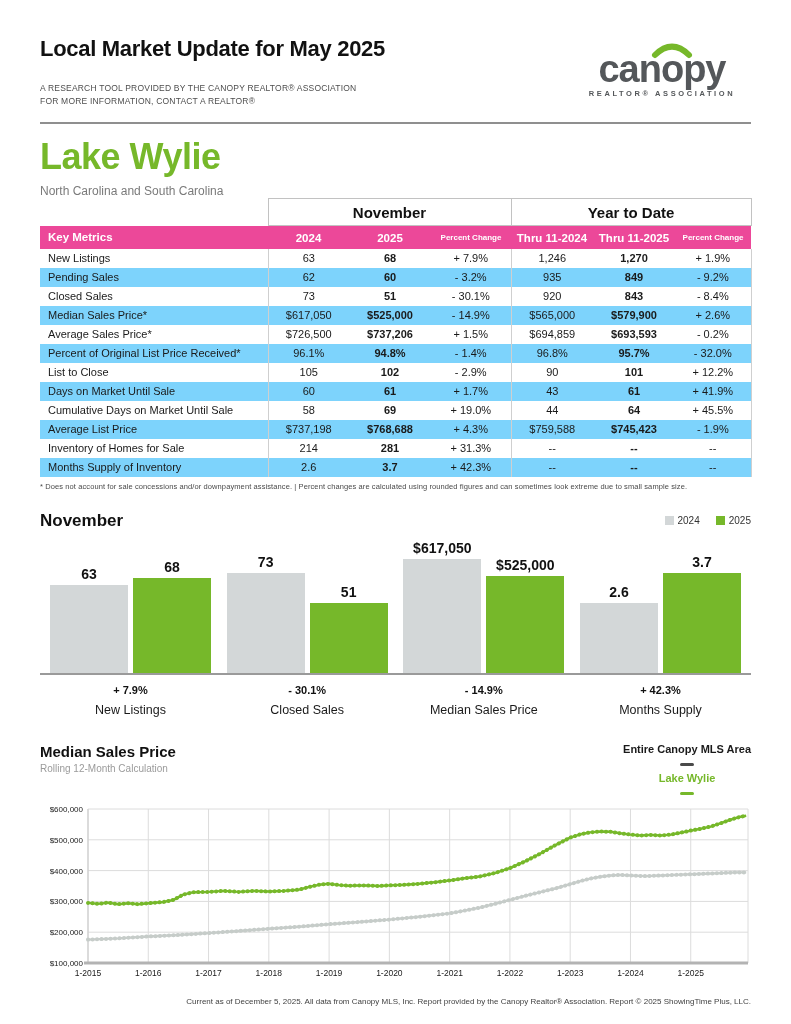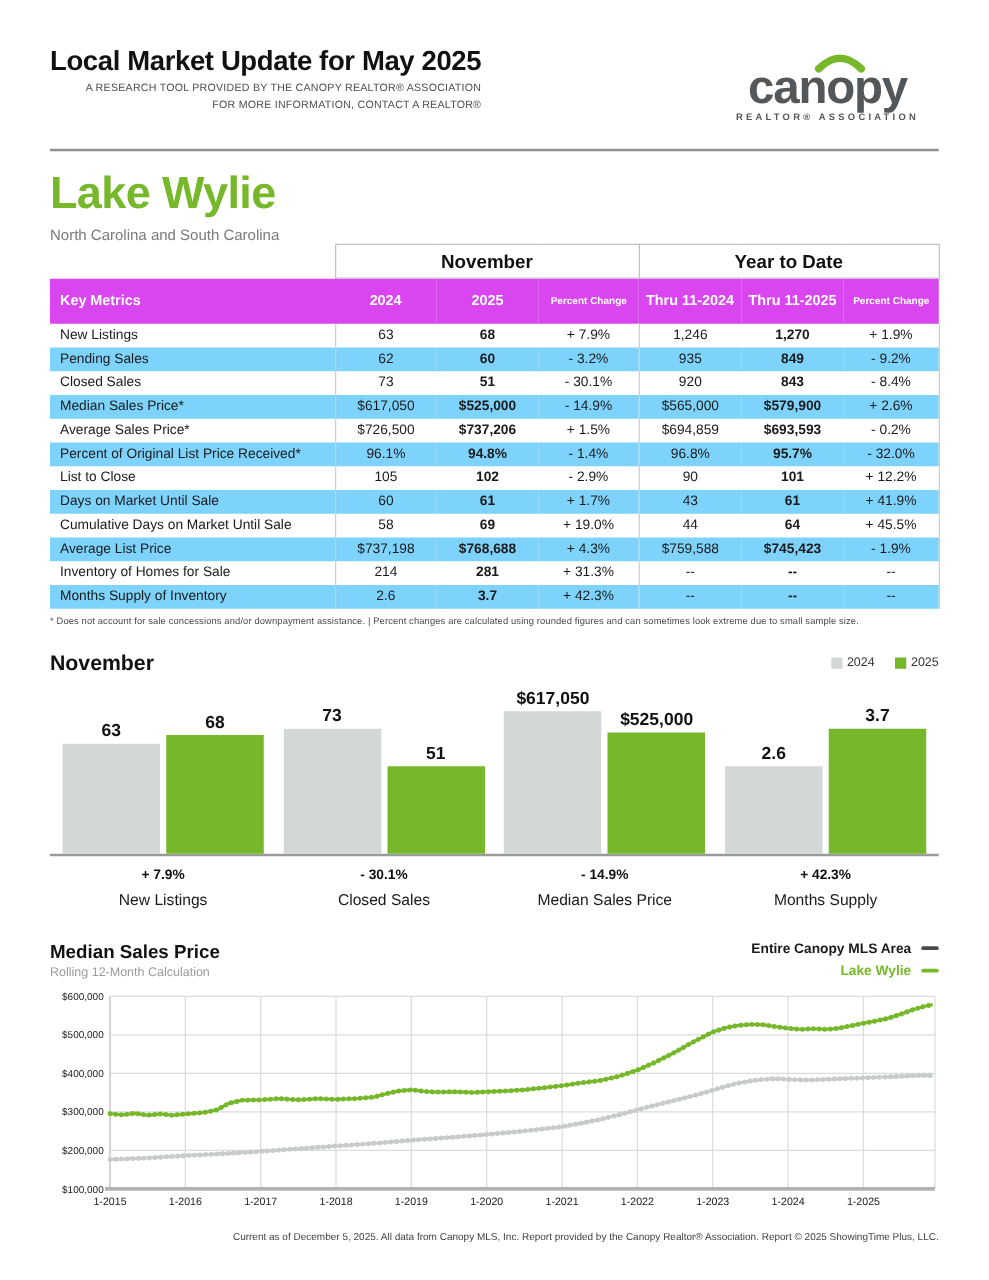--- a/index.html
+++ b/index.html
@@ -7,36 +7,36 @@
   body {
     width: 791px; height: 1024px; overflow: hidden;
     font-family: "Liberation Sans", "DejaVu Sans", sans-serif;
     color: #1a1a1a; position: relative;
   }
   .page { padding: 0 40px; }
 
   
   .header { display: flex; justify-content: space-between; align-items: flex-start; padding-top: 36px; }
   .report-title { font-size: 22px; font-weight: bold; letter-spacing: -0.3px; color: #111; }
-  .report-subtitle { margin-top: 2px; font-size: 8.5px; line-height: 1.55; color: #4d4d4d; letter-spacing: 0.2px; text-align: right; }
+  .report-subtitle { margin-top: 20px; font-size: 8.5px; line-height: 1.55; color: #4d4d4d; letter-spacing: 0.2px; }
   .logo-box { margin-top: 2px; }
   .rule { border: none; border-top: 2px solid #8f8f8f; margin-top: 14px; }
 
   
   .area-name { font-size: 36px; font-weight: bold; color: #76B82A; letter-spacing: -0.5px; margin-top: 12px; }
   .area-region { font-size: 12px; color: #7a7a7a; margin-top: 6px; margin-bottom: 0; }
 
   
   table.metrics { width: 711px; border-collapse: collapse; table-layout: fixed; }
   col.c-metric { width: 228px; }
   col.c-n1 { width: 81px; } col.c-n2 { width: 82px; } col.c-n3 { width: 80px; }
   col.c-y1 { width: 82px; } col.c-y2 { width: 82px; } col.c-y3 { width: 76px; }
   tr.group-row td { height: 27px; }
   td.group-head { border: 1px solid #c2c2c2; text-align: center; font-size: 15px; font-weight: bold; color: #111; background: #fff; }
-  tr.col-row td { background: #d946ef; color: #fff; height: 36px; font-weight: bold; vertical-align: middle; }
+  tr.col-row td { background: #ec4899; color: #fff; height: 23px; font-weight: bold; vertical-align: middle; }
   td.key-metrics { text-align: left; padding-left: 8px; font-size: 11.5px; }
   td.col-year { text-align: center; font-size: 11.5px; }
   td.col-pct { text-align: center; font-size: 8px; }
   tbody td { height: 19px; font-size: 11px; text-align: center; vertical-align: middle; padding: 0 2px; }
   tbody td.metric { text-align: left; padding-left: 8px; }
   tbody tr.alt { background: #7dd3fc; }
   tbody td.sep-l { border-left: 1px solid #cfcfcf; }
   tbody td.sep-r { border-right: 1px solid #cfcfcf; }
   tbody td.b { font-weight: bold; }
   .footnote { font-size: 7.5px; color: #4a4a4a; margin-top: 5px; letter-spacing: 0.1px; }
@@ -60,21 +60,21 @@
   .bar-label-block { width: 161px; text-align: center; }
   .bar-change { font-size: 11px; font-weight: bold; margin-top: 9px; color: #111; }
   .bar-category { font-size: 12.5px; margin-top: 7px; color: #1a1a1a; }
 
   
   .line-section { margin-top: 26px; }
   .line-head { display: flex; justify-content: space-between; align-items: flex-start; }
   .line-title { font-size: 15px; font-weight: bold; color: #111; }
   .line-subtitle { font-size: 10px; color: #9b9b9b; margin-top: 3px; }
   .line-legend { text-align: right; }
-  .line-legend-row { display: flex; justify-content: flex-end; align-items: center; gap: 8px; margin-bottom: 6px; }
+  .line-legend-row { display: flex; justify-content: flex-end; align-items: center; gap: 8px; margin-bottom: 6px; flex-direction: column; }
   .line-legend-label { font-size: 11px; font-weight: bold; }
   .line-legend-label.dark { color: #1a1a1a; }
   .line-legend-label.green { color: #76B82A; }
   .legend-dash { display: inline-block; width: 14px; height: 3px; border-radius: 2px; }
   .legend-dash.dark { background: #4a4a4a; }
   .legend-dash.green { background: #76B82A; }
   svg.linechart { display: block; margin-top: 2px; }
   svg.linechart text { font-family: "Liberation Sans", "DejaVu Sans", sans-serif; fill: #1a1a1a; }
 
   .report-footer { margin-top: 6px; text-align: right; font-size: 8px; color: #3f3f3f; }

